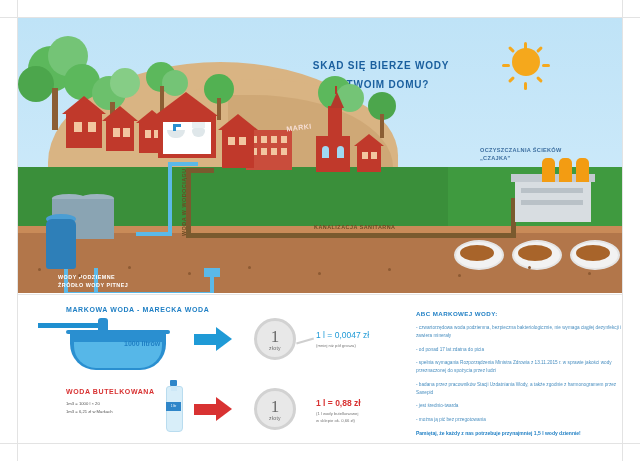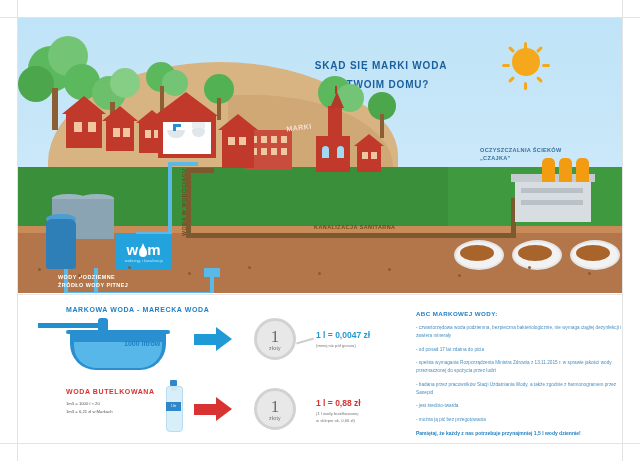--- a/index.html
+++ b/index.html
@@ -168,21 +168,21 @@
   .coin-wrap{position:absolute;}
   .coin{
     width:42px;height:42px;border-radius:50%;
     background:#e8e8e8;border:3px solid #d2d2d2;
     display:flex;flex-direction:column;align-items:center;justify-content:center;
     box-sizing:border-box;
   }
   .coin-num{font-size:17px;color:#6b6b6b;line-height:1;font-family:"Liberation Serif",serif;}
   .coin-txt{font-size:5px;color:#6b6b6b;letter-spacing:.3px;}
 
-  .price-blue{color:#1f9ad6;font-size:8.5px;font-weight:bold;}
+  .price-blue{color:#1f9ad6;font-size:8.5px;font-weight:normal;}
   .price-red{color:#d83232;font-size:8.5px;font-weight:bold;}
   .price-sub{color:#777;font-size:4.2px;line-height:1.7;margin-top:2px;}
 
   .abc{position:absolute;left:398px;top:10px;width:206px;}
   .abc-title{color:#1f7fc4;font-size:6.2px;font-weight:bold;letter-spacing:.4px;margin-bottom:7px;}
   .abc-item{color:#4a8fc0;font-size:4.7px;line-height:1.65;margin-bottom:6px;}
   .abc-note{color:#1f7fc4;font-size:5px;font-weight:bold;margin-top:4px;line-height:1.5;}
 
   .pointer{position:absolute;background:#cfcfcf;height:1.5px;}
 </style>
@@ -205,21 +205,21 @@
       <div class="sun-ray" style="right:95px;top:64px;width:3px;height:8px;"></div>
       <div class="sun-ray" style="right:72px;top:46px;width:8px;height:3px;"></div>
       <div class="sun-ray" style="right:112px;top:46px;width:8px;height:3px;"></div>
       <div class="sun-ray" style="right:79px;top:30px;width:7px;height:3px;transform:rotate(-45deg);"></div>
       <div class="sun-ray" style="right:107px;top:60px;width:7px;height:3px;transform:rotate(-45deg);"></div>
       <div class="sun-ray" style="right:107px;top:30px;width:7px;height:3px;transform:rotate(45deg);"></div>
       <div class="sun-ray" style="right:79px;top:60px;width:7px;height:3px;transform:rotate(45deg);"></div>
     </div>
 
     <div class="title">
-      <div>SKĄD SIĘ MARKI WODA</div>
+      <div>SKĄD SIĘ BIERZE WODY</div>
       <div>W TWOIM DOMU?</div>
     </div>
 
     <div class="grass"></div>
     <div class="grass-dark"></div>
     <div class="soil"></div>
     <div class="soil-top"></div>
 
     <div class="hill"></div>
     <div class="hill2"></div>
@@ -340,26 +340,20 @@
     <div class="pipe-blue" style="left:192px;top:258px;width:4px;height:20px;"></div>
     <div style="position:absolute;left:186px;top:250px;width:16px;height:9px;background:#5bb9e8;"></div>
 
     <div class="tank-top" style="left:34px;top:176px;width:34px;height:9px;"></div>
     <div class="tank" style="left:34px;top:181px;width:34px;height:40px;"></div>
     <div class="tank-top" style="left:62px;top:176px;width:34px;height:9px;"></div>
     <div class="tank" style="left:62px;top:181px;width:34px;height:40px;"></div>
     <div class="blue-tank-top" style="left:28px;top:196px;width:30px;height:10px;"></div>
     <div class="blue-tank" style="left:28px;top:201px;width:30px;height:50px;"></div>
 
-    <div class="wam-box">
-      <div class="wam-logo">
-        w<span class="wam-drop"></span>m
-      </div>
-      <div class="wam-sub">wodociąg i kanalizacja</div>
-    </div>
 
     <div class="lbl rot" style="left:163px;top:218px;">WODA W WODOCIĄGU</div>
     <div class="lbl" style="left:296px;top:206px;">KANALIZACJA SANITARNA</div>
     <div class="lbl white" style="left:40px;top:256px;">WODY PODZIEMNE</div>
     <div class="lbl white" style="left:40px;top:264px;">ŹRÓDŁO WODY PITNEJ</div>
 
     <div class="plant-lbl">
       <div>OCZYSZCZALNIA ŚCIEKÓW</div>
       <div>„CZAJKA"</div>
     </div>

